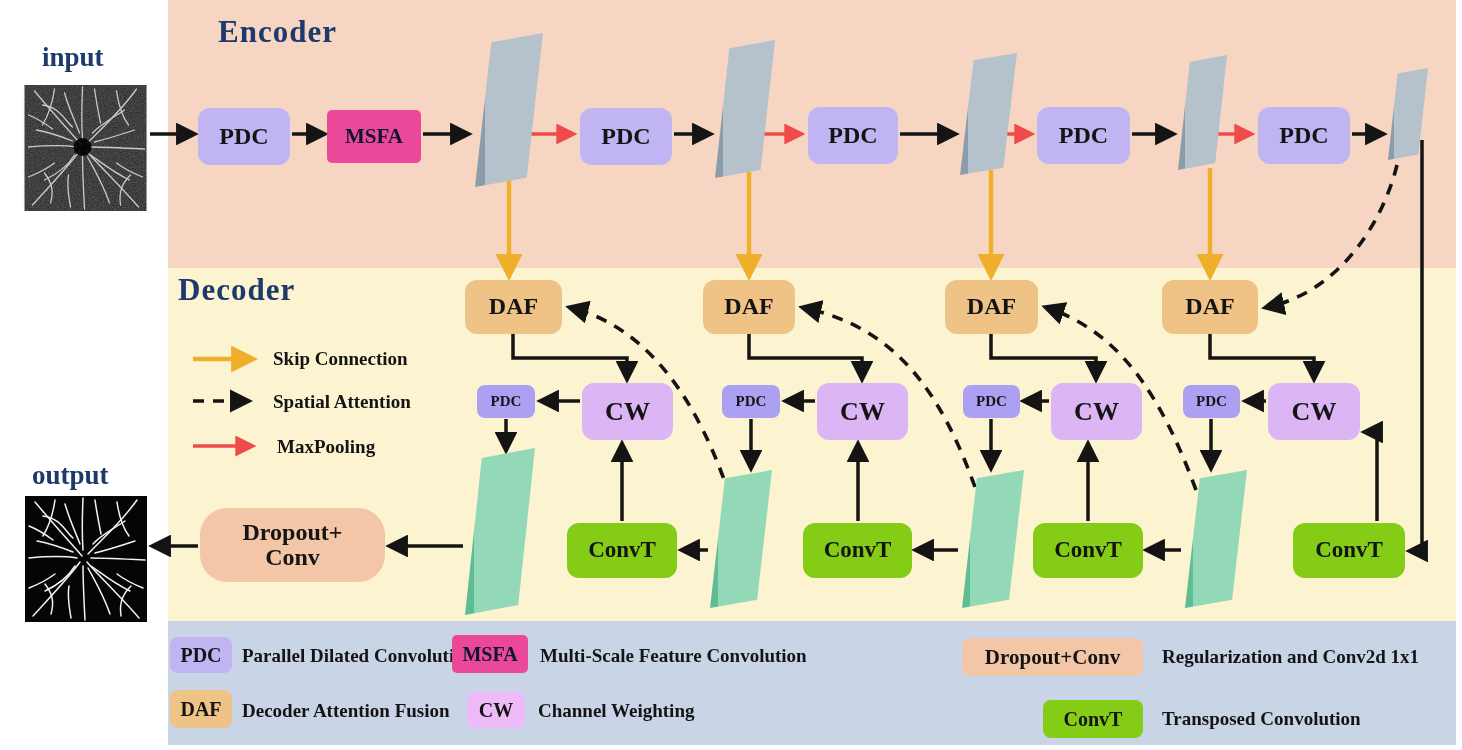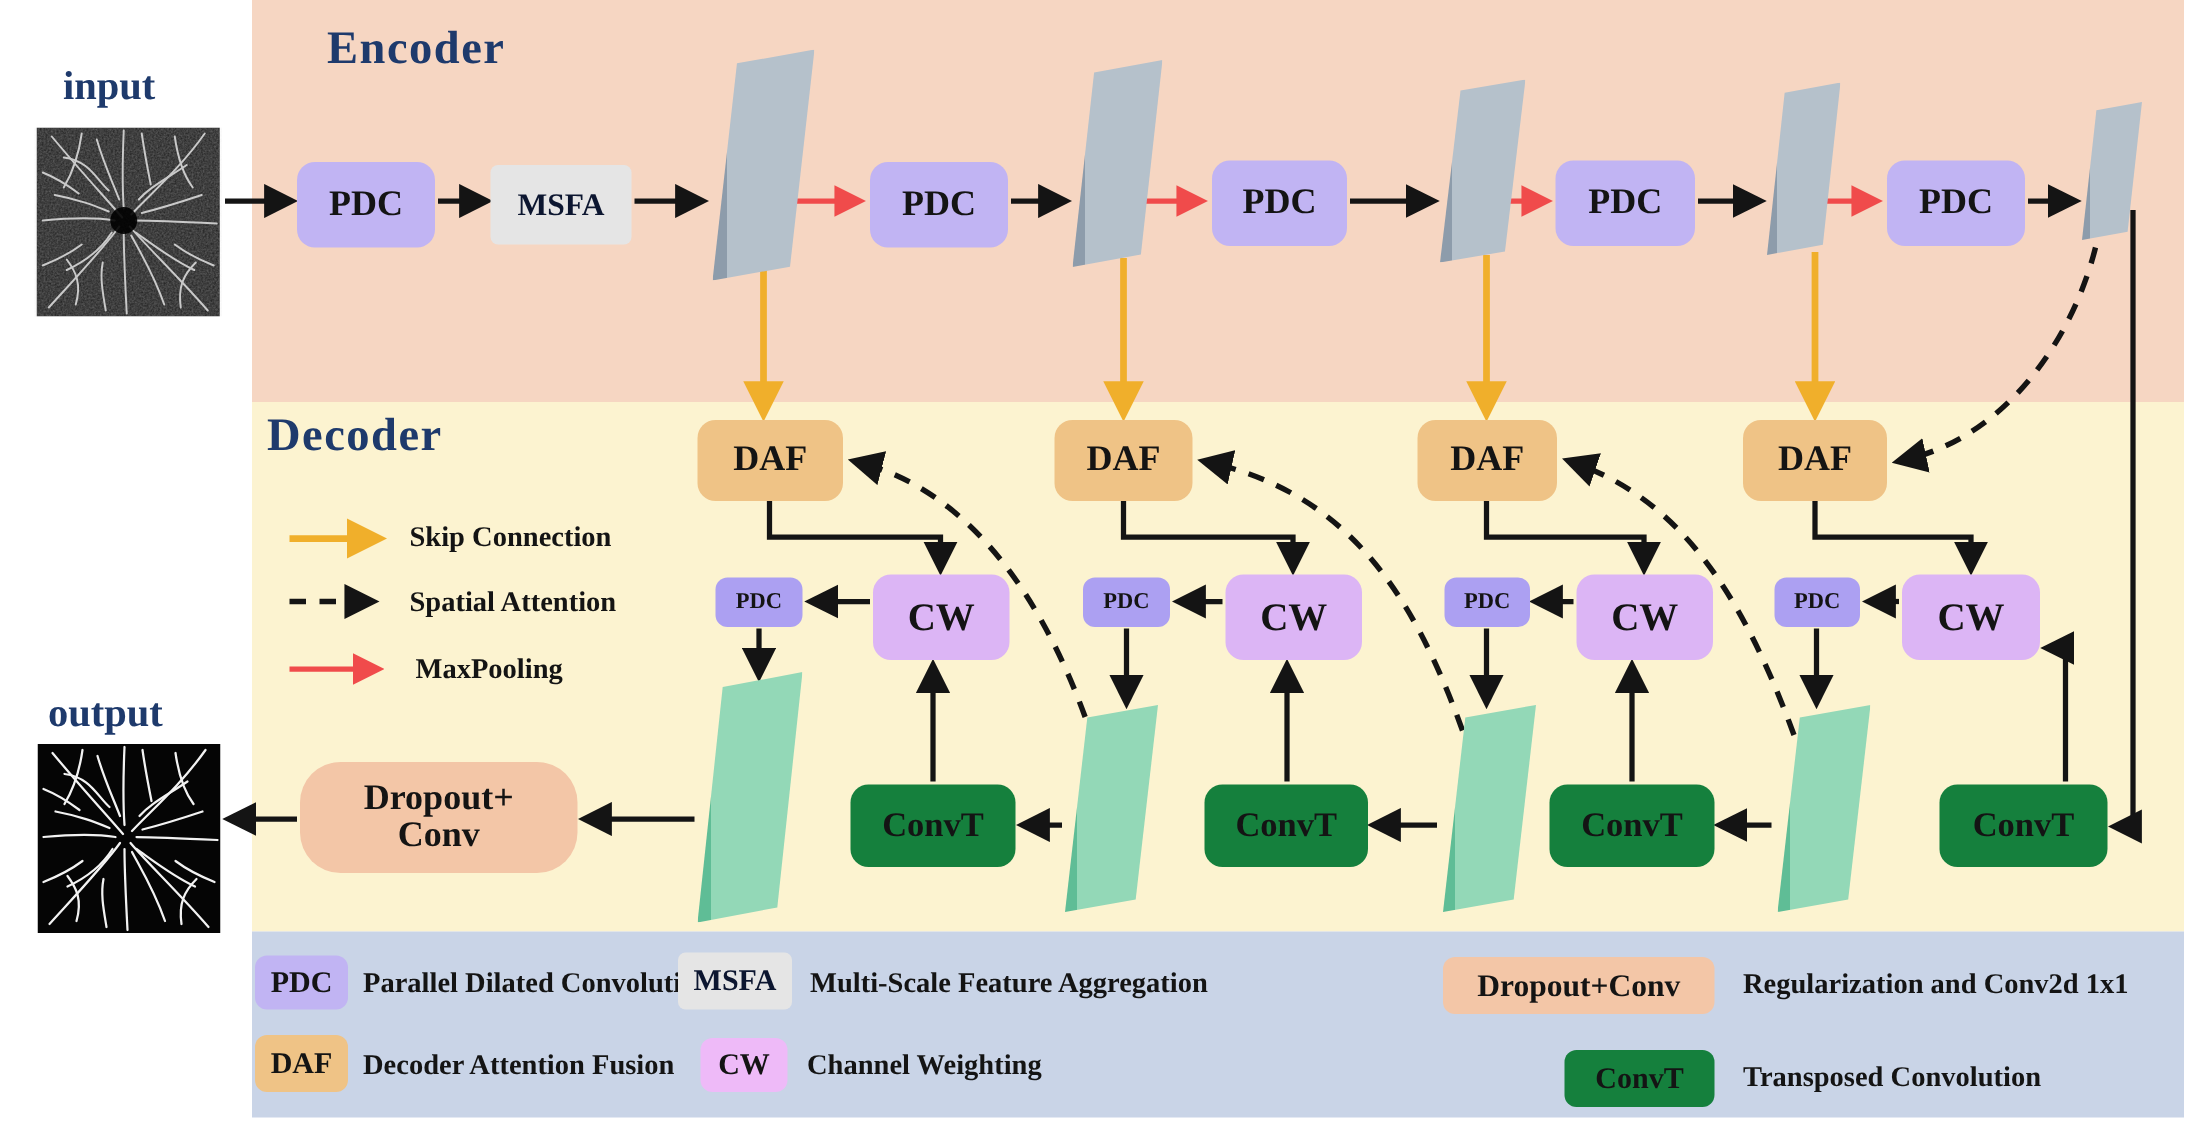--- a/index.html
+++ b/index.html
@@ -8,24 +8,24 @@
   .band{position:absolute;left:168px;width:1288px;z-index:0;}
   #band-encoder{top:0;height:268px;background:#f6d6c2;}
   #band-decoder{top:268px;height:353px;background:#fcf3d0;}
   #band-legend{top:621px;height:124px;background:#c9d4e7;}
   #connectors{position:absolute;left:0;top:0;z-index:1;}
   .blk{position:absolute;z-index:2;display:flex;align-items:center;justify-content:center;
        font-weight:bold;color:#141414;text-align:left;line-height:1.05;}
   .r12{border-radius:12px;} .r8{border-radius:8px;} .r16{border-radius:27px;}
   .pdc-enc{background:#c1b4f3;font-size:24px;}
   .pdc-small{background:#aca0f2;font-size:15px;border-radius:8px;}
-  .msfa{background:#e5e5e5;font-size:21px;border-radius:5px;color:#0c1630;}
+  .msfa{background:#ec4899;font-size:21px;border-radius:5px;color:#0c1630;}
   .daf{background:#efc386;font-size:24px;}
   .cw{background:#dcb5f5;font-size:26px;}
-  .convt{background:#15803d;font-size:23px;}
+  .convt{background:#84cc16;font-size:23px;}
   .dropout{background:#f3c6a7;font-size:24px;}
   .fmap{position:absolute;z-index:2;clip-path:polygon(24% 6%,100% 0%,76% 94%,0% 100%);}
   .fmap.gray{background:linear-gradient(to right,#8d9cab 0 14%,#b5c1cb 14%);}
   .fmap.green{background:linear-gradient(to right,#5fbd96 0 13%,#93d8b7 13%);}
   .title{position:absolute;z-index:2;font-weight:bold;color:#1e3a6c;}
   .title.big{font-size:31px;letter-spacing:1px;}
   .title.io{font-size:27px;}
   .flowlbl{position:absolute;z-index:2;font-weight:bold;font-size:19px;color:#141414;}
   .desc{position:absolute;z-index:2;font-weight:bold;font-size:19px;color:#141414;white-space:nowrap;}
   .leg-abbr{font-size:20px;}
@@ -209,21 +209,21 @@
   <div class="title io" style="left:32px;top:460px;">output</div>
   <svg class="imgbox" style="left:25px;top:495px;" width="122" height="128" viewBox="0 0 122 126" role="img" aria-label="binary vessel segmentation, white vessels on black">
     <rect width="122" height="126" fill="#050505"></rect>
     <use href="#vesselset" stroke="#f2f2f2" stroke-width="1.5"></use>
   </svg>
 
   <div class="blk pdc-enc r8 leg-abbr" style="left:170px;top:637px;width:62px;height:36px;">PDC</div>
   <div class="desc" style="left:242px;top:645px;">Parallel Dilated Convolution</div>
 
   <div class="blk msfa leg-abbr" style="left:452px;top:635px;width:76px;height:38px;">MSFA</div>
-  <div class="desc" style="left:540px;top:645px;">Multi-Scale Feature Aggregation</div>
+  <div class="desc" style="left:540px;top:645px;">Multi-Scale Feature Convolution</div>
 
   <div class="blk dropout r8" style="left:962px;top:638px;width:181px;height:38px;font-size:21px;">Dropout+Conv</div>
   <div class="desc" style="left:1162px;top:646px;">Regularization and Conv2d 1x1</div>
 
   <div class="blk daf r8 leg-abbr" style="left:170px;top:690px;width:62px;height:38px;">DAF</div>
   <div class="desc" style="left:242px;top:700px;">Decoder Attention Fusion</div>
 
   <div class="blk r8 leg-abbr" style="left:467px;top:692px;width:58px;height:36px;background:#eebaf8;">CW</div>
   <div class="desc" style="left:538px;top:700px;">Channel Weighting</div>
 

